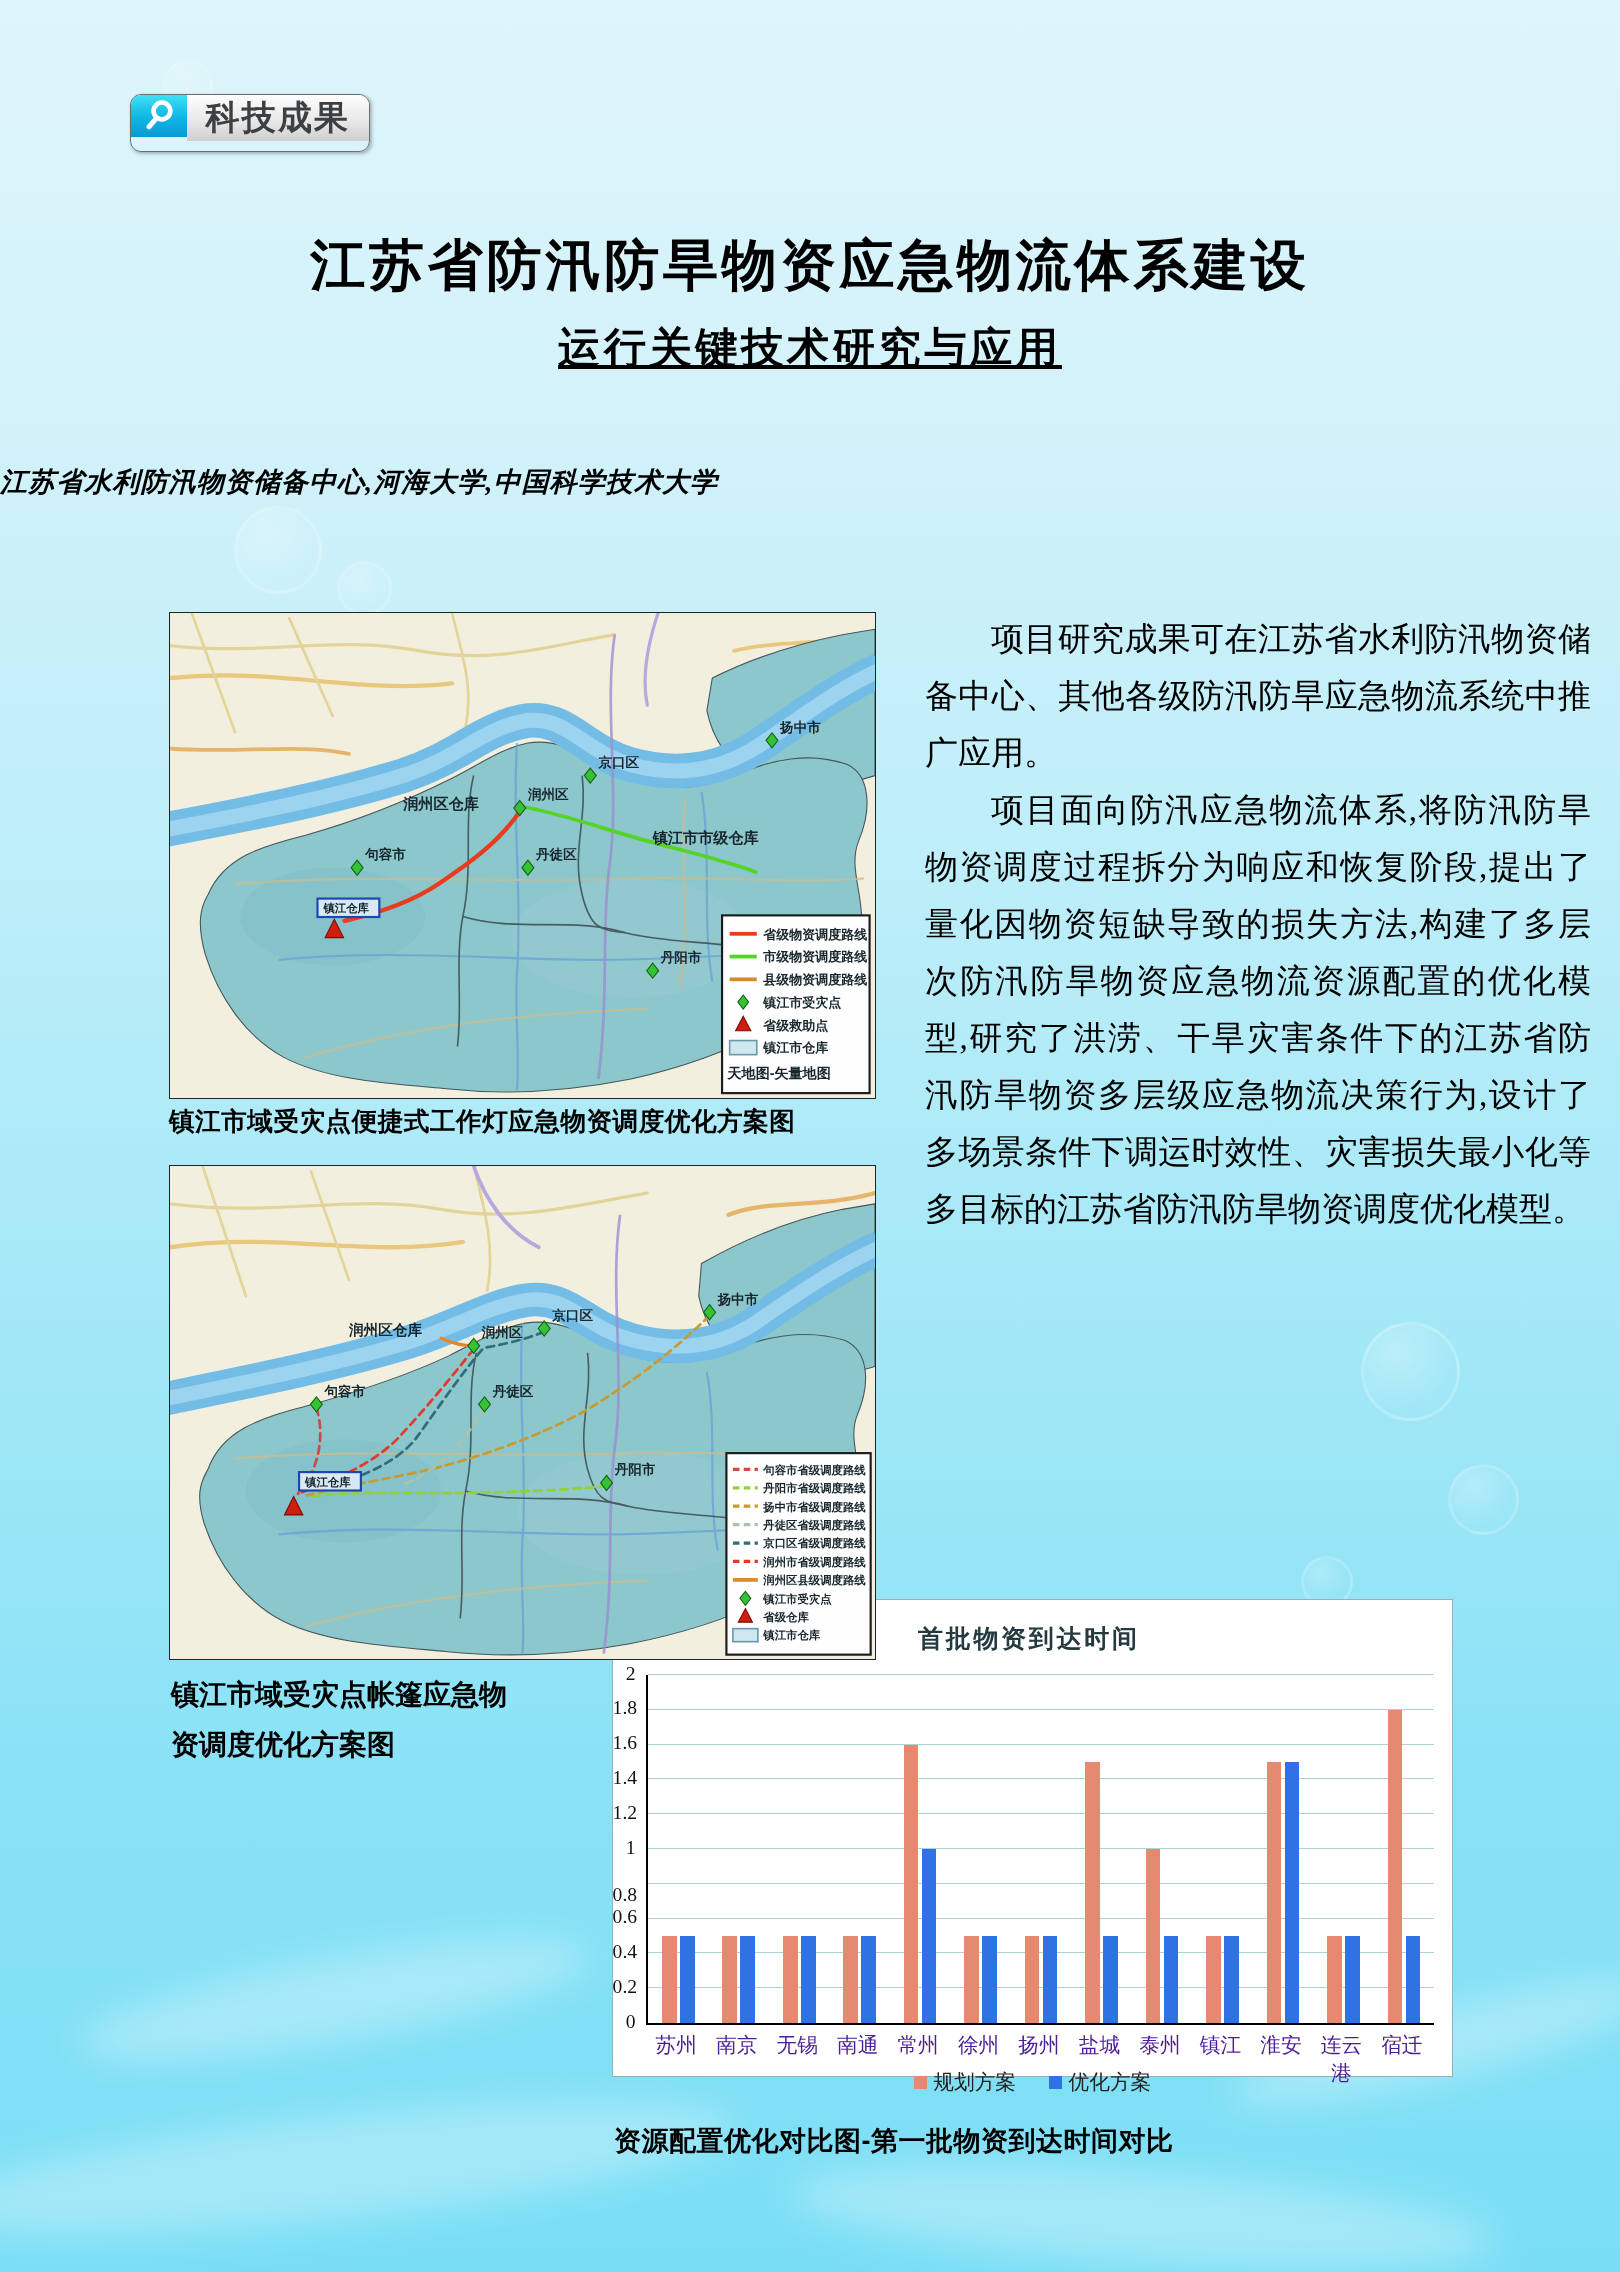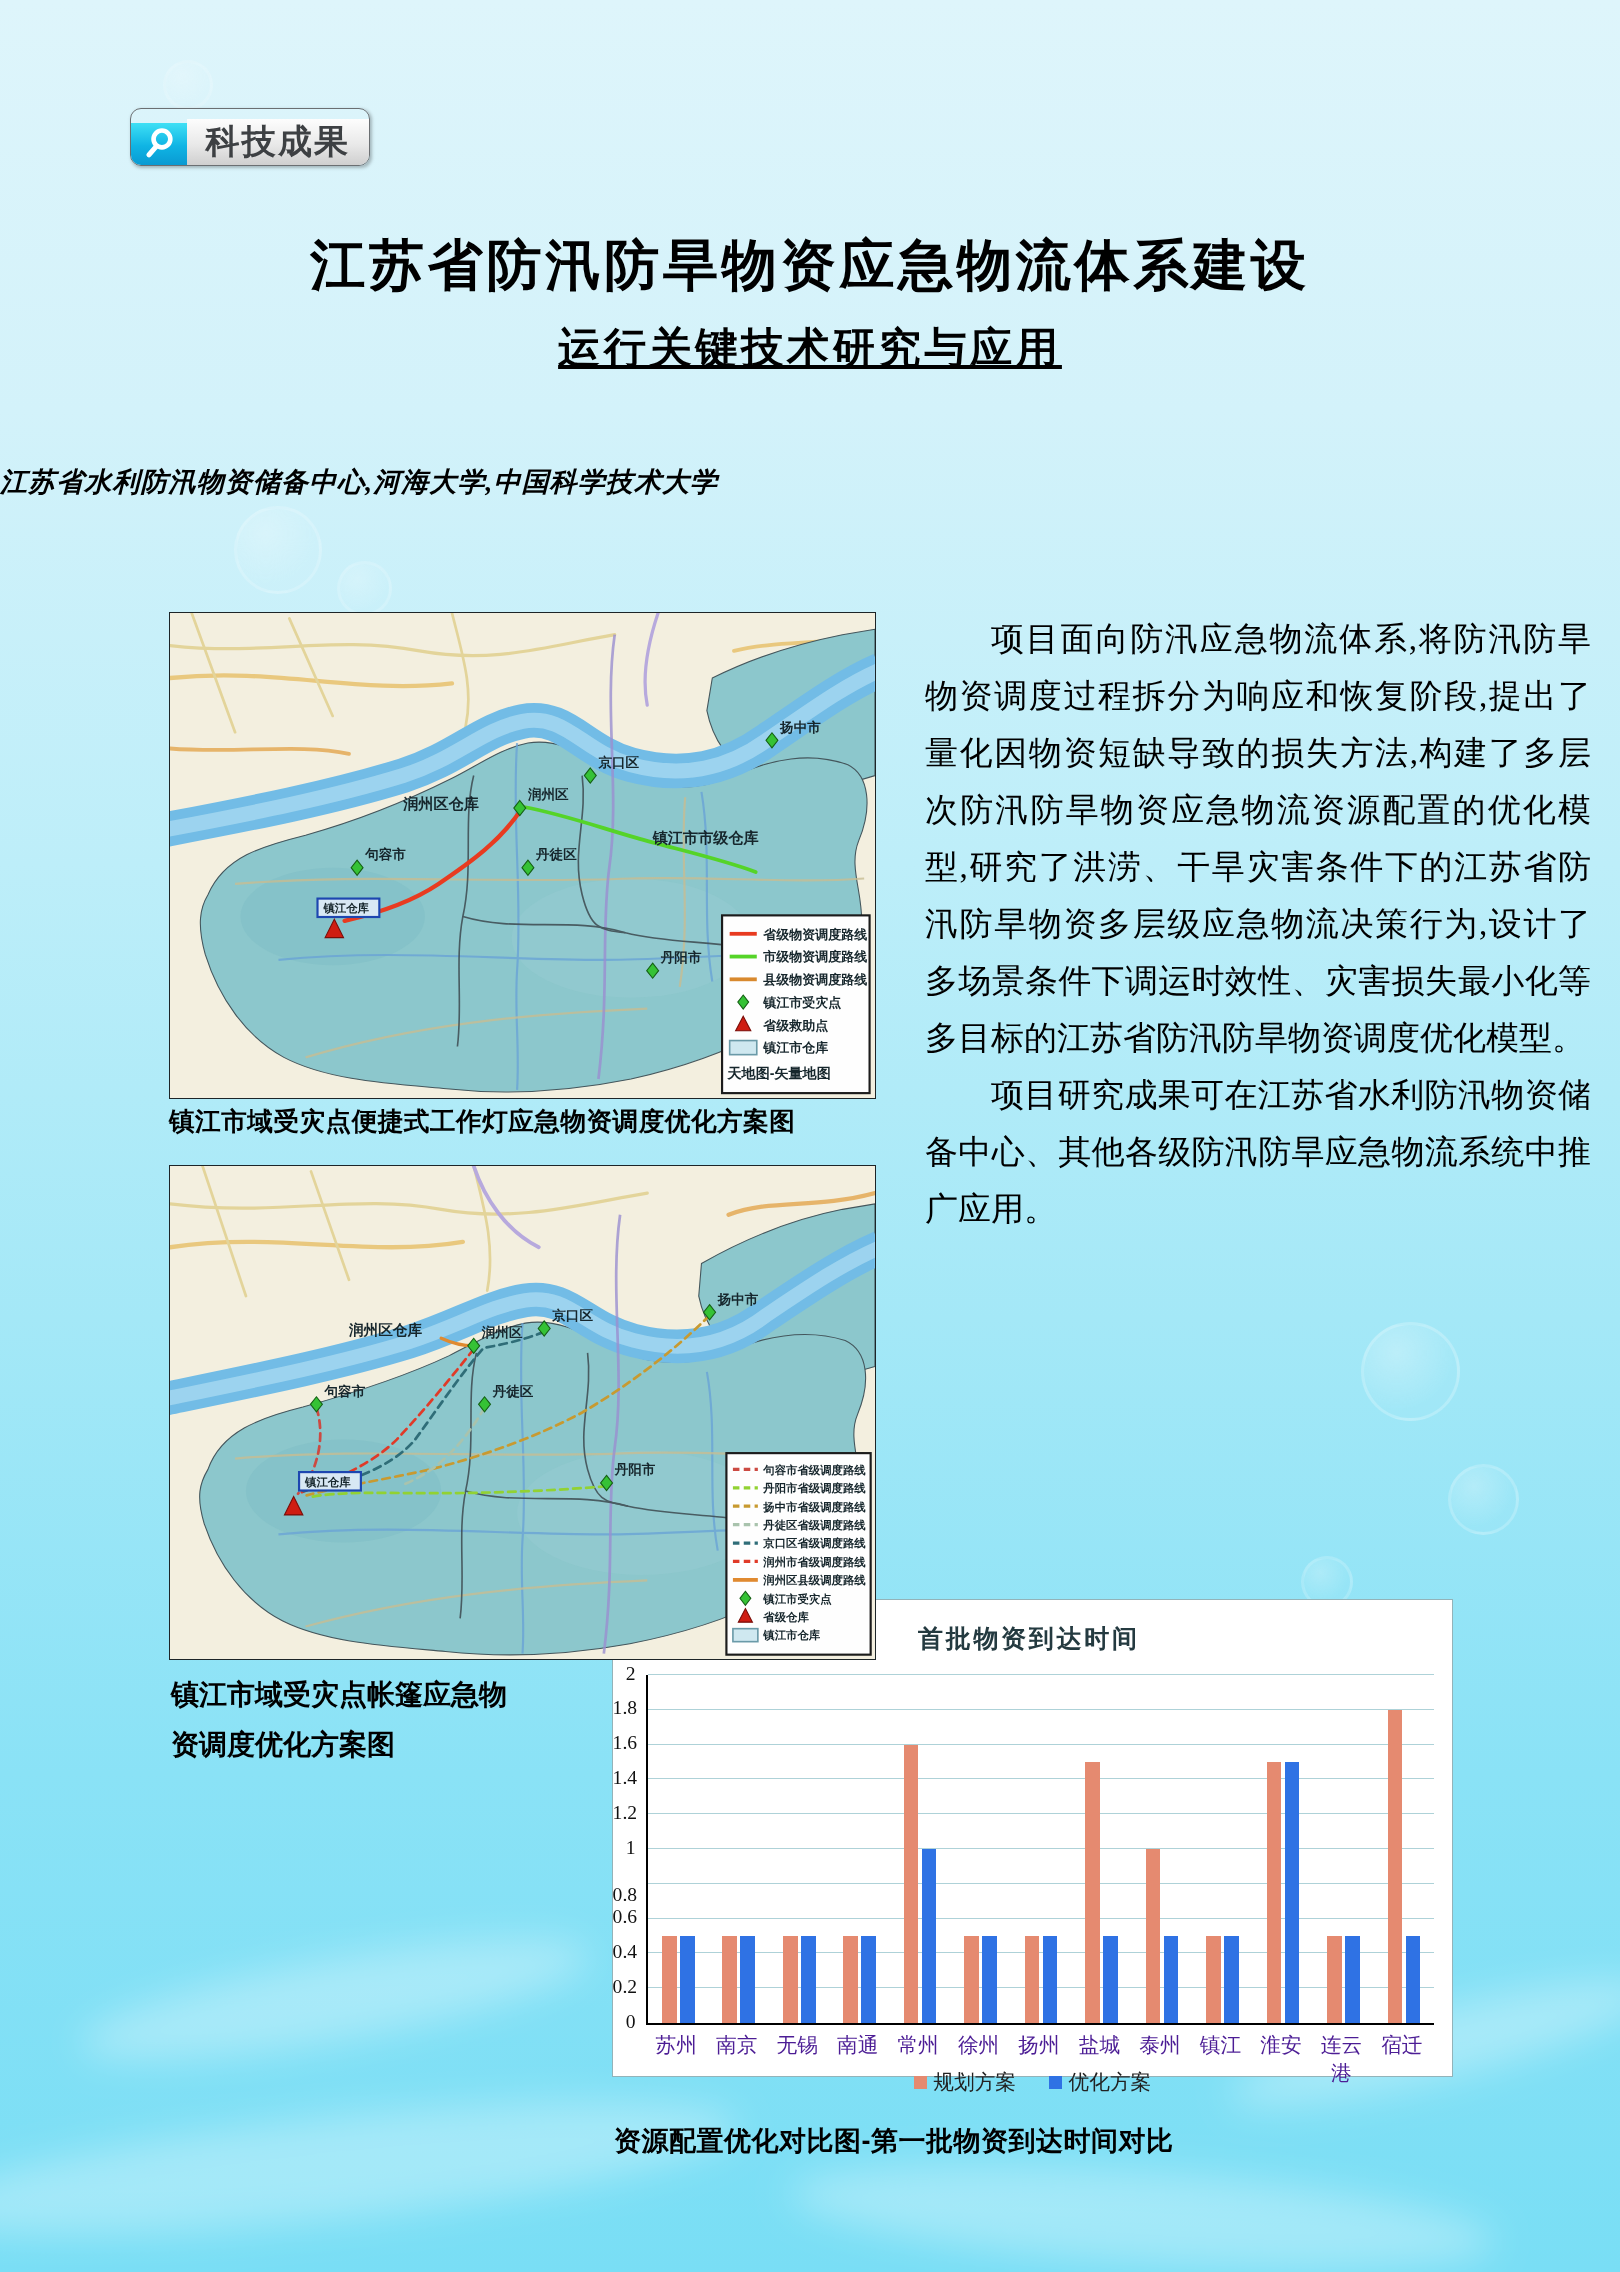--- a/index.html
+++ b/index.html
@@ -7,21 +7,21 @@
     position:relative; width:1620px; height:2273px; overflow:hidden;
     background:linear-gradient(180deg,#def5fb 0%,#d3f2fa 18%,#bdeef9 38%,#a4e8f7 58%,#8ae2f6 78%,#79def5 100%);
     font-family:"Liberation Sans","DejaVu Sans",sans-serif;
   }
   
   .bubble{position:absolute;border-radius:50%;
     border:3.8px solid rgba(255,255,255,.40);
     background:radial-gradient(circle at 35% 30%, rgba(255,255,255,.50), rgba(255,255,255,.04) 65%);}
   .ripple{position:absolute;background:rgba(255,255,255,.30);border-radius:50%;filter:blur(18.5px);}
   
-  .badge{position:absolute;left:130px;top:108px;height:56px;display:flex;align-items:flex-end;
+  .badge{position:absolute;left:130px;top:94px;height:56px;display:flex;align-items:flex-start;
     border:1.6px solid #6b6f72;border-radius:11px;overflow:hidden;box-shadow:1.1px 1.6px 3.3px rgba(0,0,0,.25);}
   .badge-icon{width:56px;background:linear-gradient(180deg,#3fe0f5 0%,#0fb4e4 55%,#0a9ad2 100%);
     display:flex;align-items:center;justify-content:center;}
   .badge-label{background:linear-gradient(180deg,#fdfdfd 0%,#e9e9e9 55%,#cfcfcf 100%);
     display:flex;align-items:center;padding:0 18.5px;font-size:34px;font-weight:700;color:#3d4043;letter-spacing:2.2px;}
   
   .title-block{position:absolute;left:0;top:229px;width:100%;text-align:center;color:#000;
     font-family:"Liberation Serif","DejaVu Serif",serif;font-weight:900;}
   .title-line1{font-size:55px;letter-spacing:3.8px;}
   .title-line2{font-size:42px;letter-spacing:3.8px;margin-top:17px;text-decoration:underline;}
@@ -92,22 +92,22 @@
     <div class="badge-label">科技成果</div>
   </div>
 
   <div class="title-block">
     <div class="title-line1">江苏省防汛防旱物资应急物流体系建设</div>
     <div class="title-line2">运行关键技术研究与应用</div>
   </div>
   <div class="byline">江苏省水利防汛物资储备中心,河海大学,中国科学技术大学</div>
 
   <div class="intro">
+    <p>项目研究成果可在江苏省水利防汛物资储备中心、其他各级防汛防旱应急物流系统中推广应用。</p>
     <p>项目面向防汛应急物流体系,将防汛防旱物资调度过程拆分为响应和恢复阶段,提出了量化因物资短缺导致的损失方法,构建了多层次防汛防旱物资应急物流资源配置的优化模型,研究了洪涝、干旱灾害条件下的江苏省防汛防旱物资多层级应急物流决策行为,设计了多场景条件下调运时效性、灾害损失最小化等多目标的江苏省防汛防旱物资调度优化模型。</p>
-    <p>项目研究成果可在江苏省水利防汛物资储备中心、其他各级防汛防旱应急物流系统中推广应用。</p>
   </div>
 
   <div class="map-frame map1">
     <svg class="map-svg" viewBox="0 0 1300 895" preserveAspectRatio="none">
       <rect width="1300" height="895" fill="#f3efdf"></rect>
       <g fill="none" stroke-linecap="round">
         <path d="M0,120 C200,100 340,150 520,130" stroke="#e9c87e" stroke-width="8"></path>
         <path d="M0,60 C180,80 300,40 460,70 C600,95 700,60 820,40" stroke="#e3d49a" stroke-width="6"></path>
         <path d="M40,0 L120,220 M220,10 L300,190 M520,0 C540,80 560,140 545,210" stroke="#e3d49a" stroke-width="5"></path>
         <path d="M900,0 C880,60 870,120 880,170" stroke="#b7a9dd" stroke-width="6"></path>

